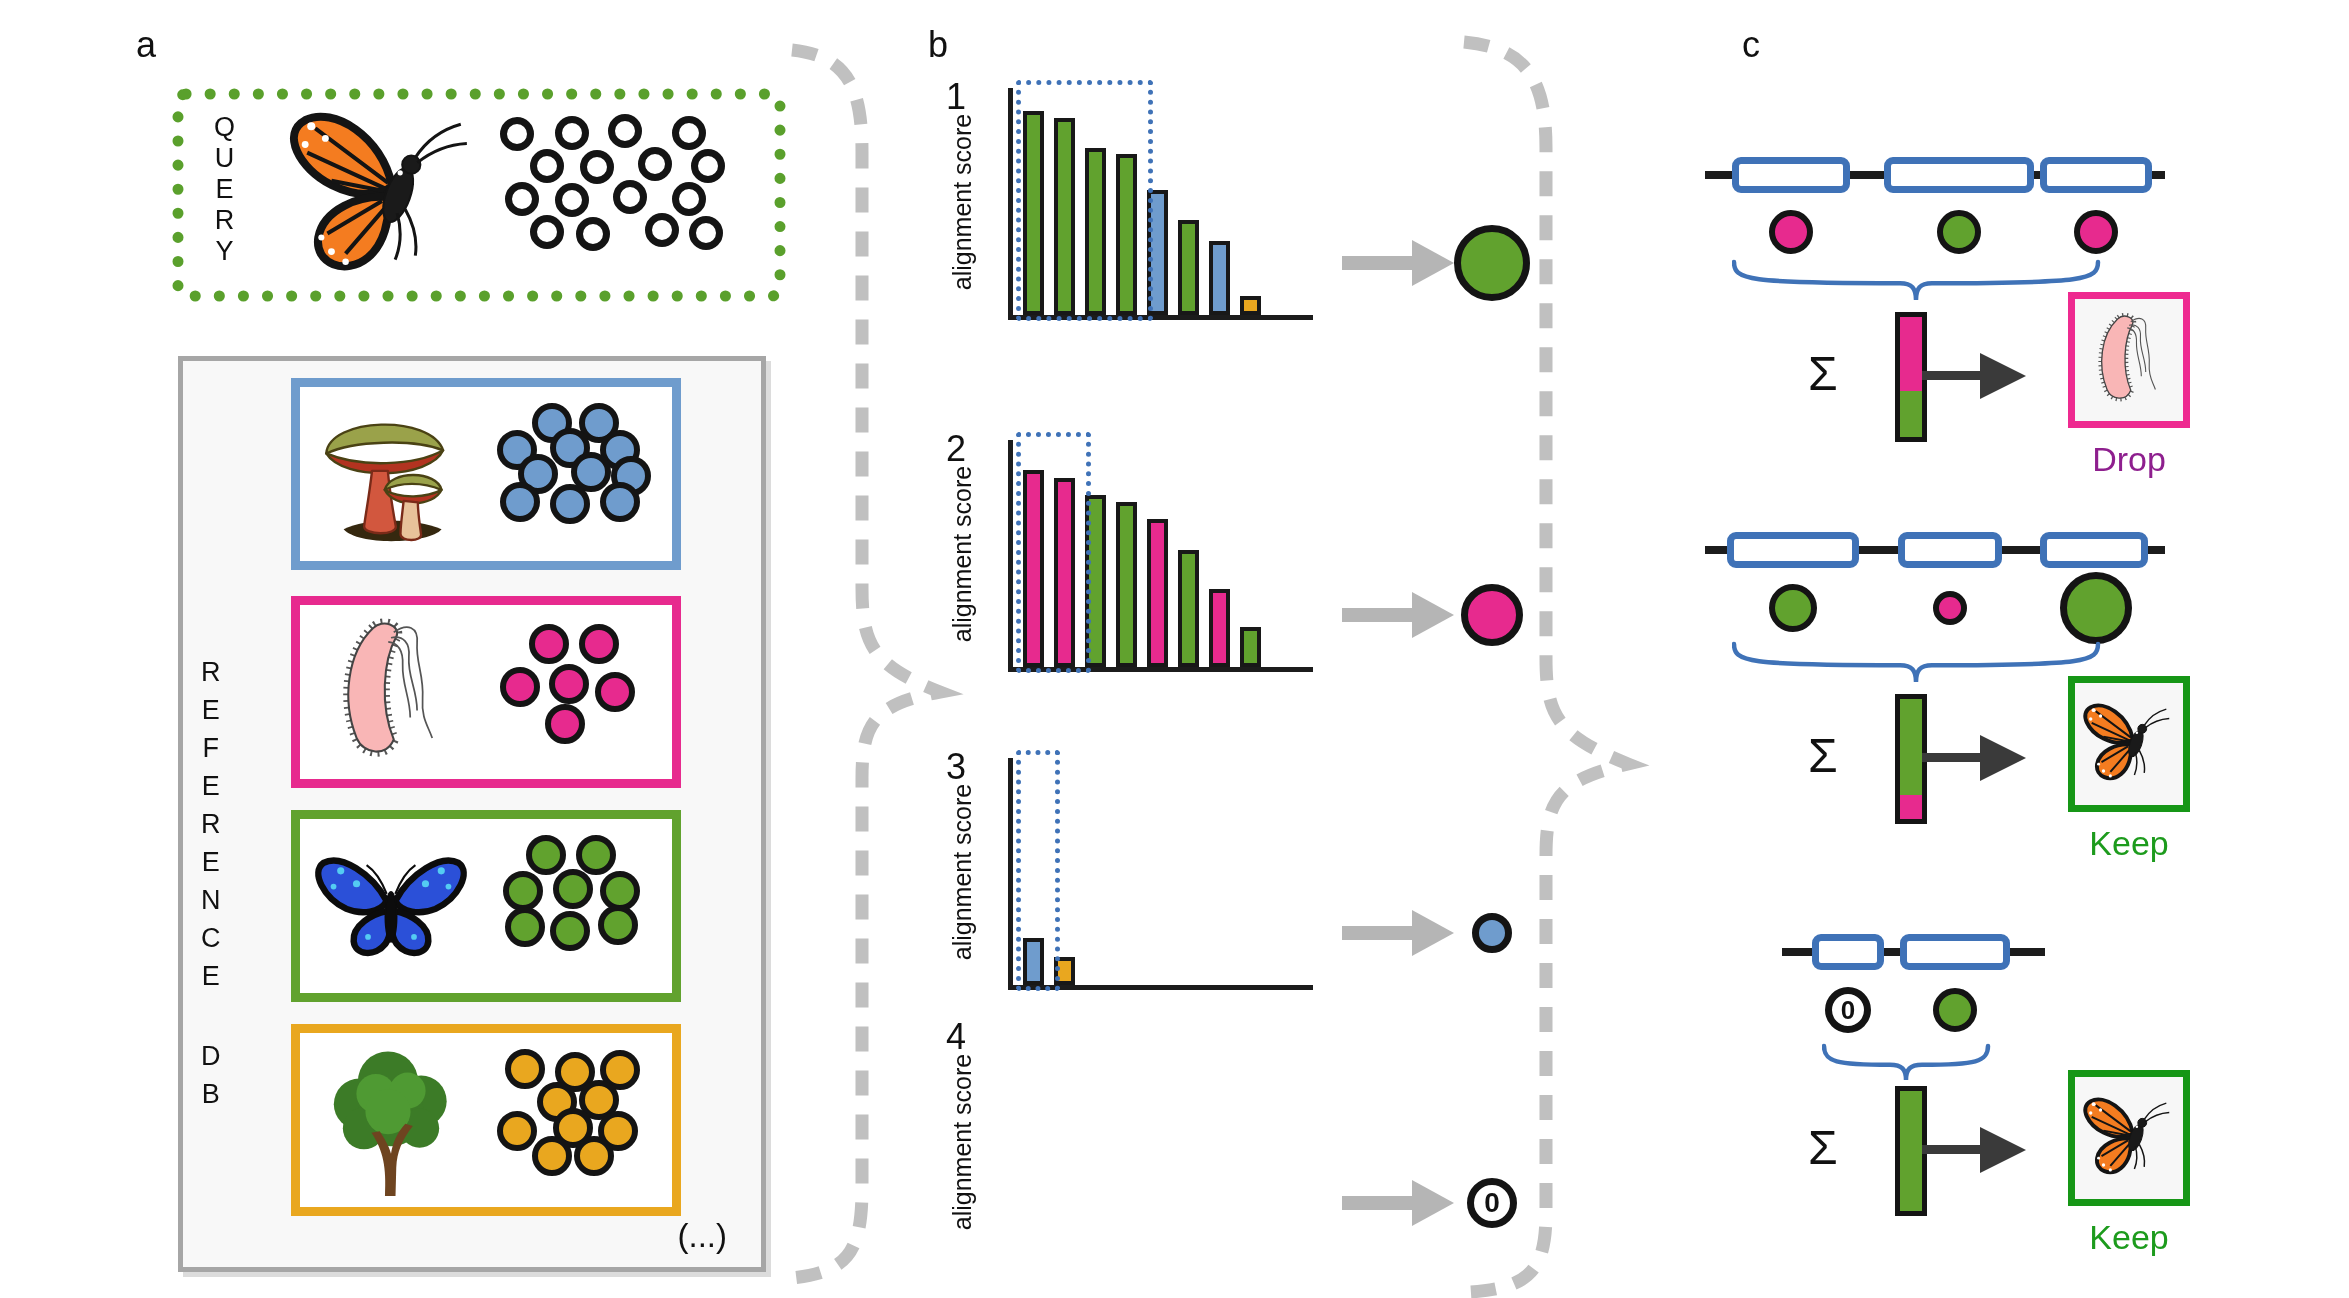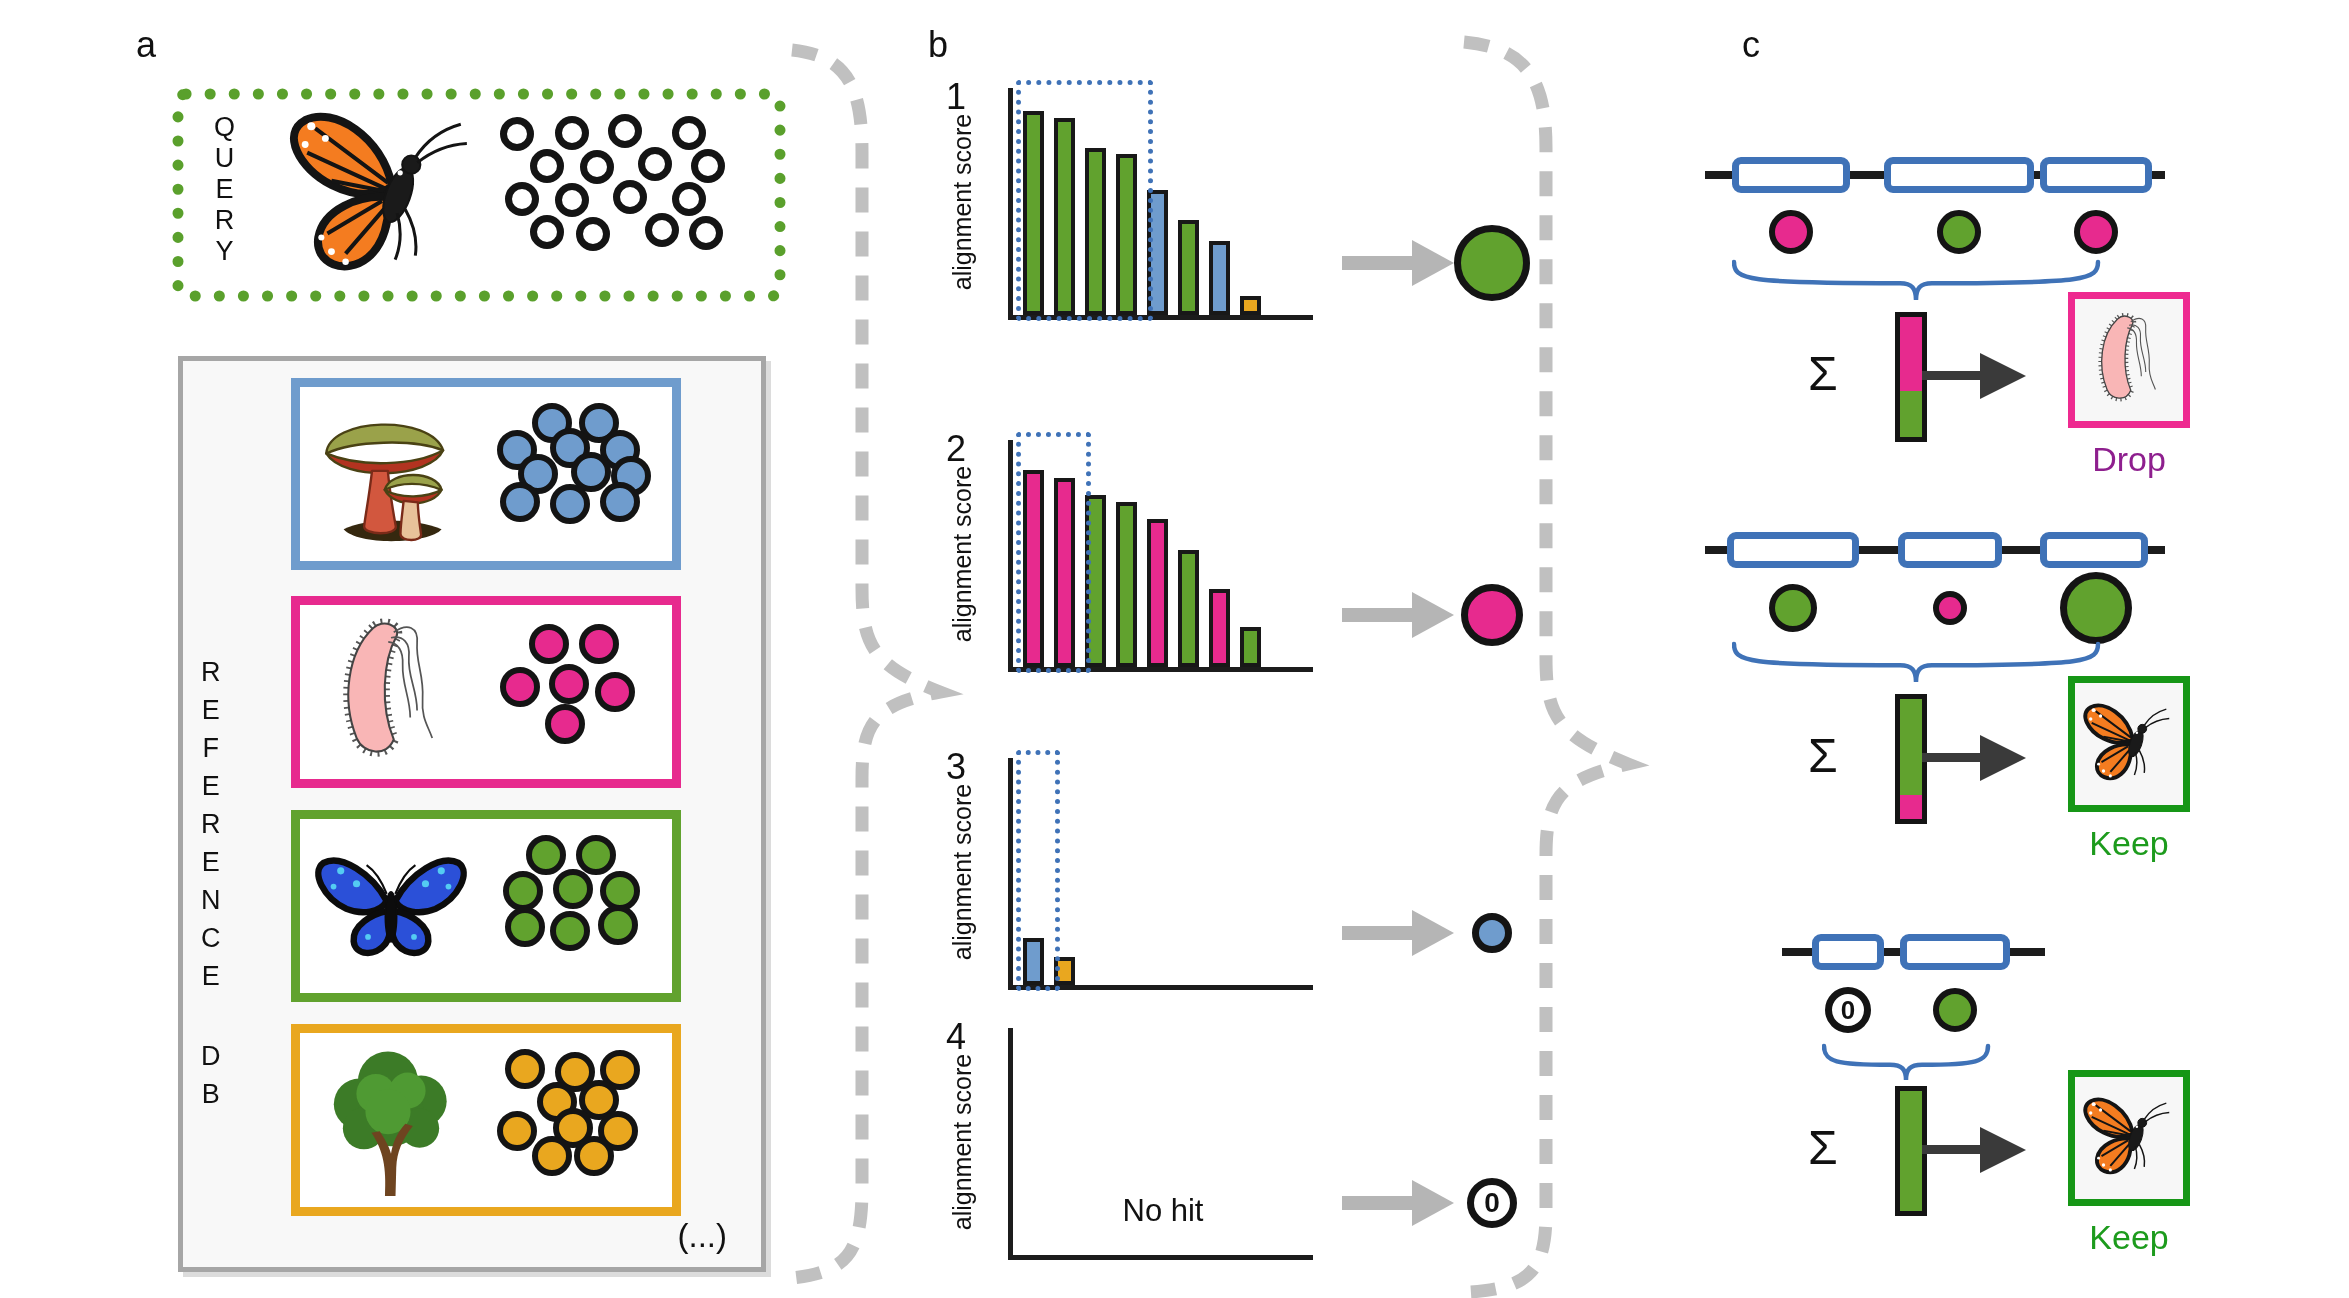--- a/index.html
+++ b/index.html
@@ -280,23 +280,20 @@
       <div class="bar" style="position: absolute; left: 41px; width: 21px; height: 28px; background: rgb(233, 167, 31);"></div>
       <div class="selbox" style="position: absolute; left: 3px; top: -8px; width: 44px; height: 241px; border: 5px dotted rgb(63, 114, 183);"></div>
     </div>
     <div class="numlab" style="position: absolute; left: 946px; top: 746px;">3</div>
     <div class="ylab" style="position: absolute; left: 848px; top: 856.5px;">alignment score</div>
     <svg width="112" height="46" style="position: absolute; left: 1342px; top: 910px;">
       <rect x="0" y="16" width="70" height="14" fill="#b5b5b5"></rect>
       <polygon points="70,0 112,23 70,46" fill="#b5b5b5"></polygon>
     </svg>
     <div class="circle" style="position: absolute; left: 1472px; top: 913px; width: 40px; height: 40px; background: rgb(111, 156, 205); border: 7px solid rgb(20, 20, 20);"></div>
-    <div class="chart" style="position: absolute; left: 1008px; top: 1028px; width: 300px; height: 227px;">
-      <div class="nohit" style="position: absolute;">No hit</div>
-    </div>
     <div class="numlab" style="position: absolute; left: 946px; top: 1016px;">4</div>
     <div class="ylab" style="position: absolute; left: 848px; top: 1126.5px;">alignment score</div>
     <svg width="112" height="46" style="position: absolute; left: 1342px; top: 1180px;">
       <rect x="0" y="16" width="70" height="14" fill="#b5b5b5"></rect>
       <polygon points="70,0 112,23 70,46" fill="#b5b5b5"></polygon>
     </svg>
     <div class="zero-badge" style="position: absolute; left: 1467px; top: 1178px; width: 50px; height: 50px; border: 7px solid rgb(20, 20, 20); font-size: 28px;">0</div>
     <div style="position: absolute; left: 1705px; top: 171px; width: 460px; height: 8px; background: rgb(28, 28, 28);"></div>
     <div class="exon" style="position: absolute; left: 1732px; top: 157px; width: 118px; height: 36px; border: 7px solid rgb(63, 114, 183);"></div>
     <div class="exon" style="position: absolute; left: 1884px; top: 157px; width: 150px; height: 36px; border: 7px solid rgb(63, 114, 183);"></div>

